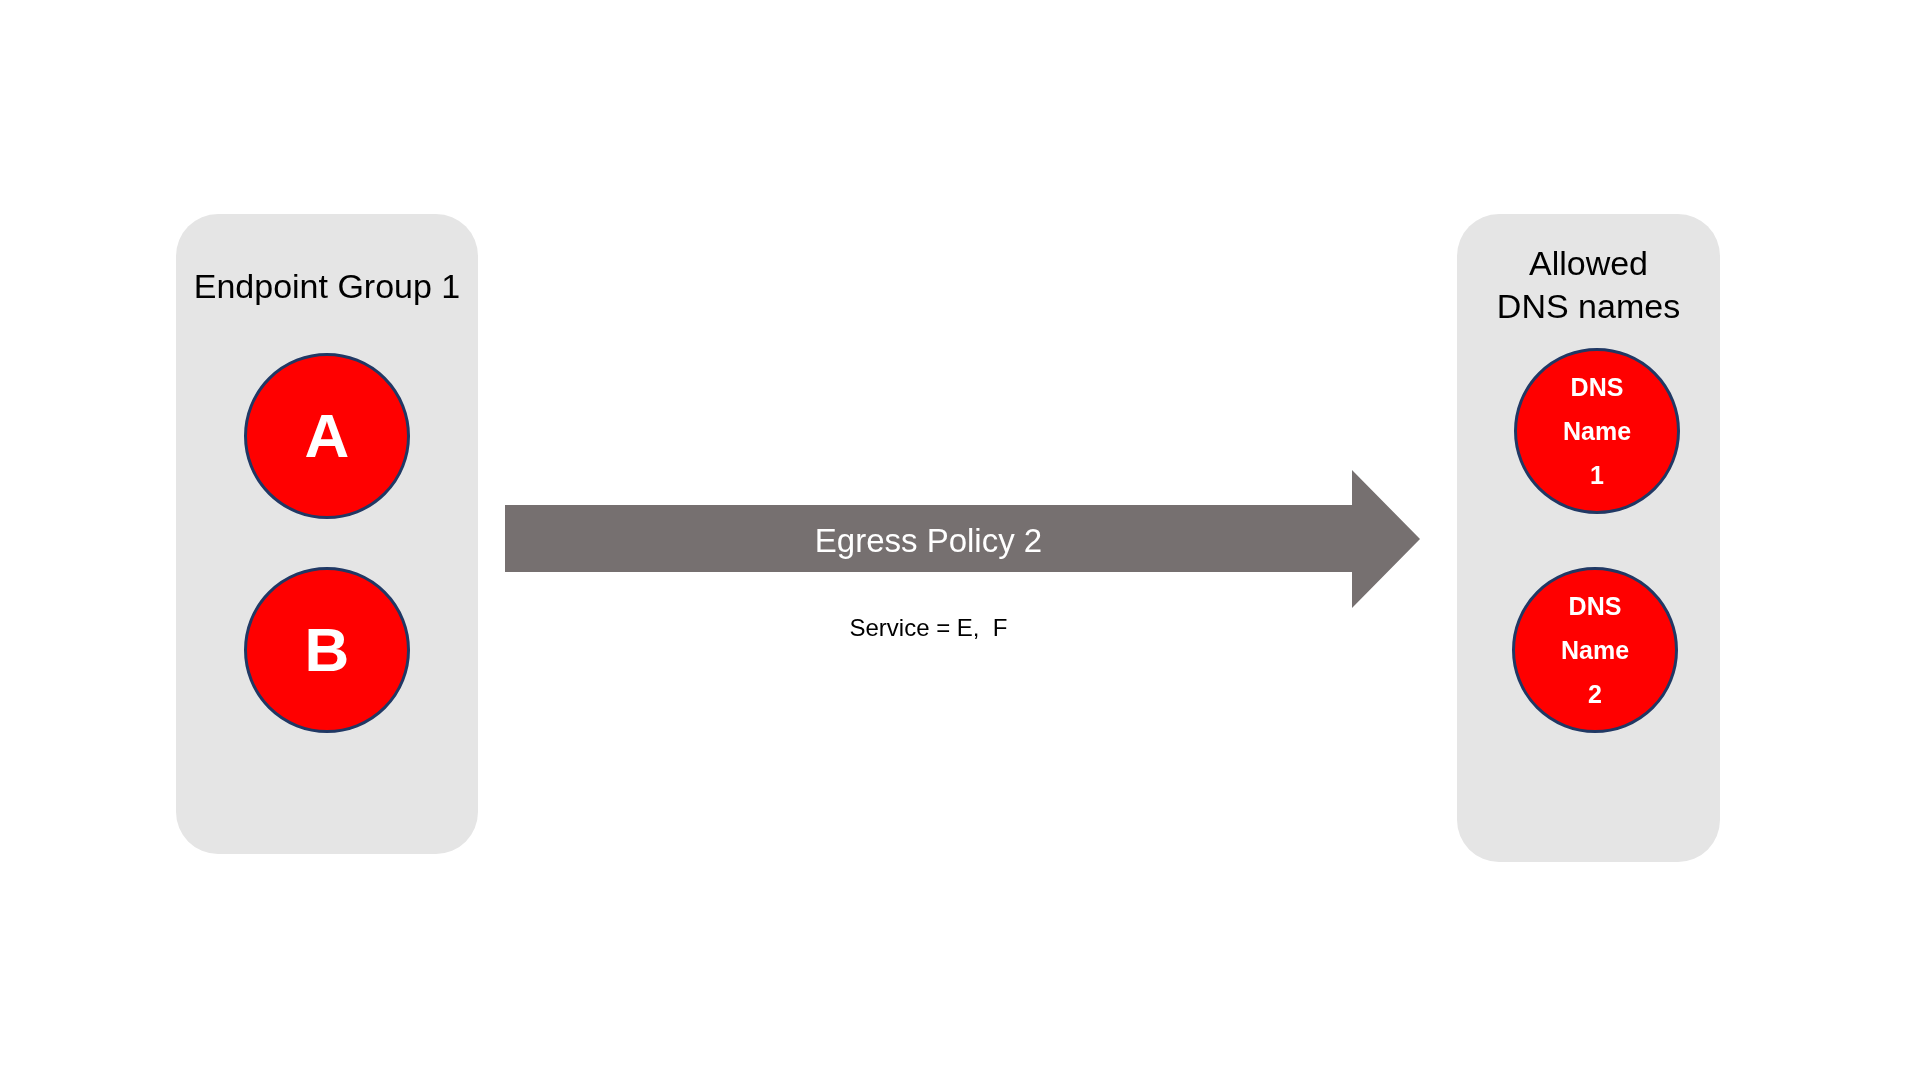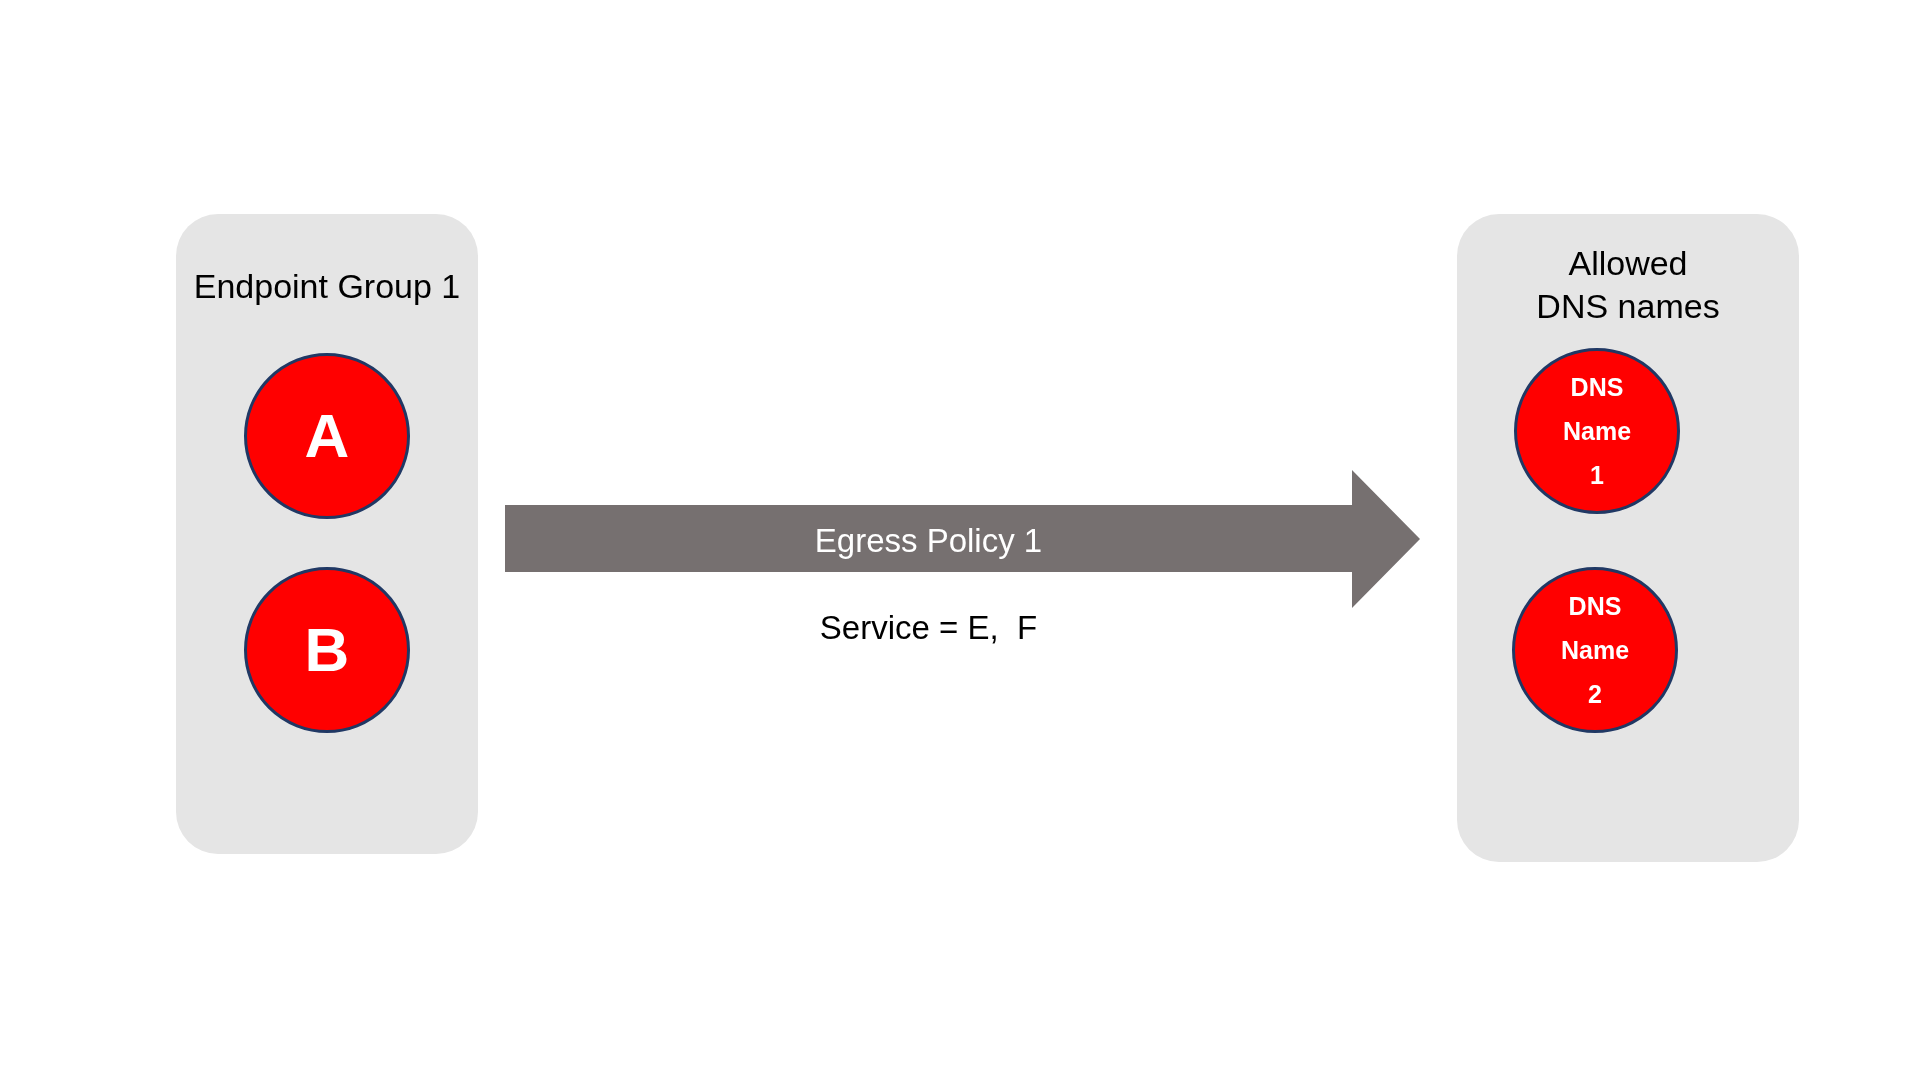--- a/index.html
+++ b/index.html
@@ -29,21 +29,21 @@
   }
   #panel-endpoint-group {
     left: 176px;
     top: 214px;
     width: 302px;
     height: 640px;
   }
   #panel-allowed-dns {
     left: 1457px;
     top: 214px;
-    width: 342px;
+    width: 263px;
     height: 648px;
   }
 
   .panel-title {
     position: absolute;
     left: 0;
     right: 0;
     text-align: center;
     color: #000000;
     font-size: 34px;
@@ -110,21 +110,21 @@
     width: 847px;
     color: #FFFFFF;
     font-size: 33px;
     font-weight: 400;
   }
   #arrow-label-service {
     left: 505px;
     top: 608px;
     width: 847px;
     color: #000000;
-    font-size: 33px;
+    font-size: 24px;
     font-weight: 400;
   }
 </style>
 </head>
 <body>
 
 <div id="canvas">
 
   <div class="group-panel" id="panel-endpoint-group">
 
@@ -138,21 +138,21 @@
       <span class="node-letter">B</span>
     </div>
   </div>
 
   <div id="policy-arrow">
     <svg width="917" height="142" viewBox="0 0 917 142" xmlns="http://www.w3.org/2000/svg">
       <polygon points="0,37 847,37 847,2 915,71 847,140 847,104 0,104" fill="#767070"></polygon>
     </svg>
   </div>
 
-  <div class="arrow-label" id="arrow-label-policy">Egress Policy 1</div>
+  <div class="arrow-label" id="arrow-label-policy">Egress Policy 2</div>
 
   <div class="arrow-label" id="arrow-label-service">Service = E,  F</div>
 
   <div class="group-panel" id="panel-allowed-dns">
 
     <div class="panel-title">Allowed
 DNS names</div>
 
     <div class="node-circle" id="node-dns-1">
       <span class="node-multiline">DNS

